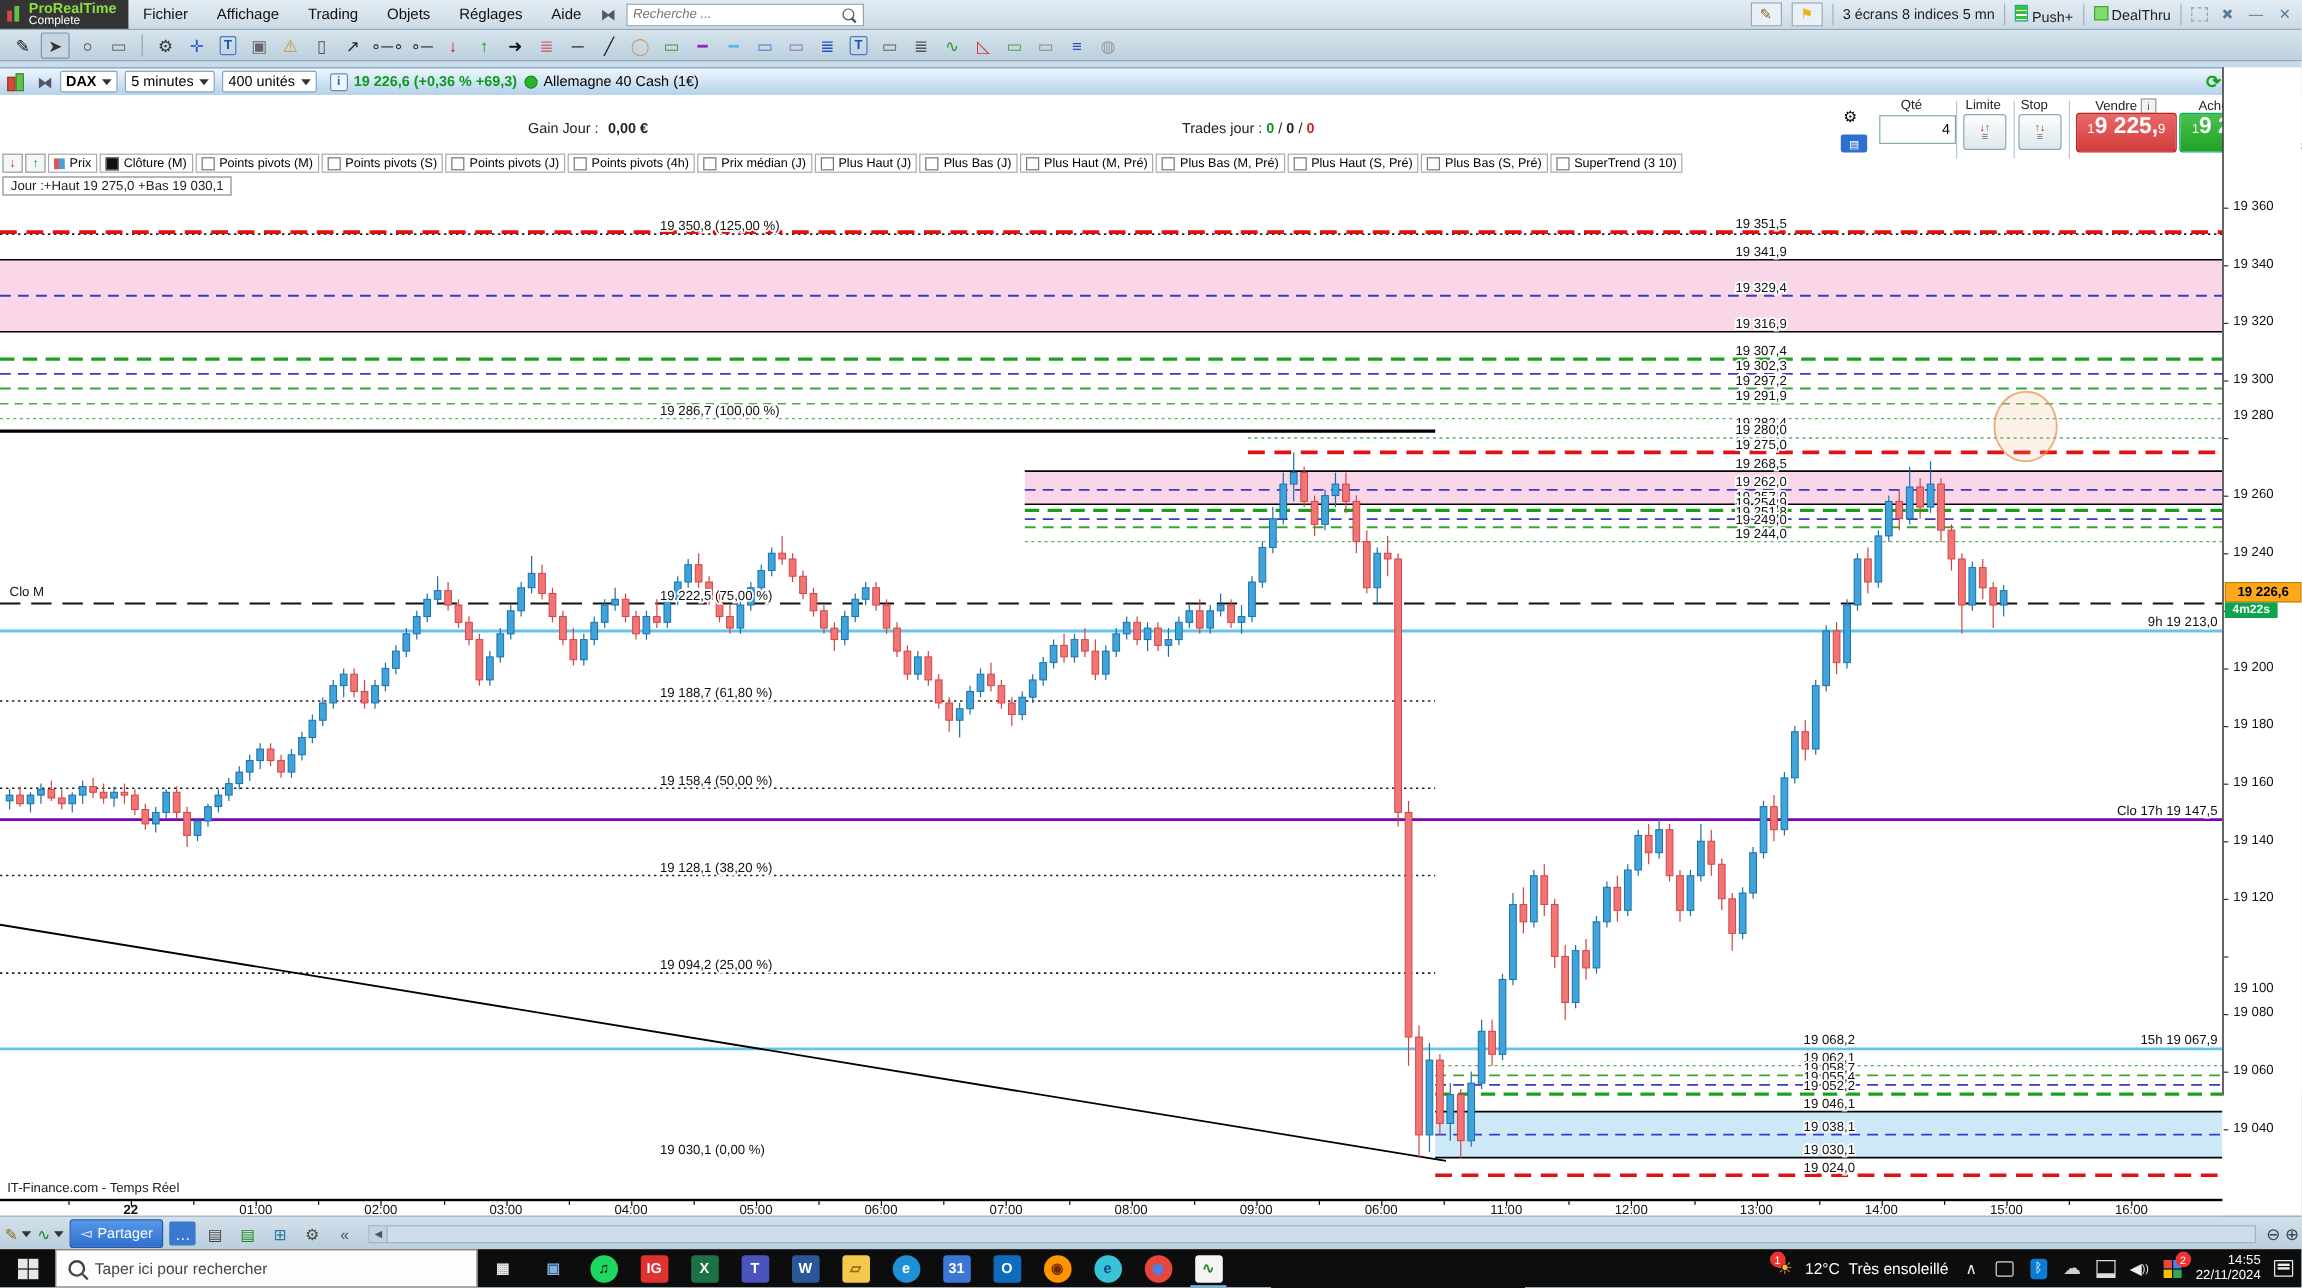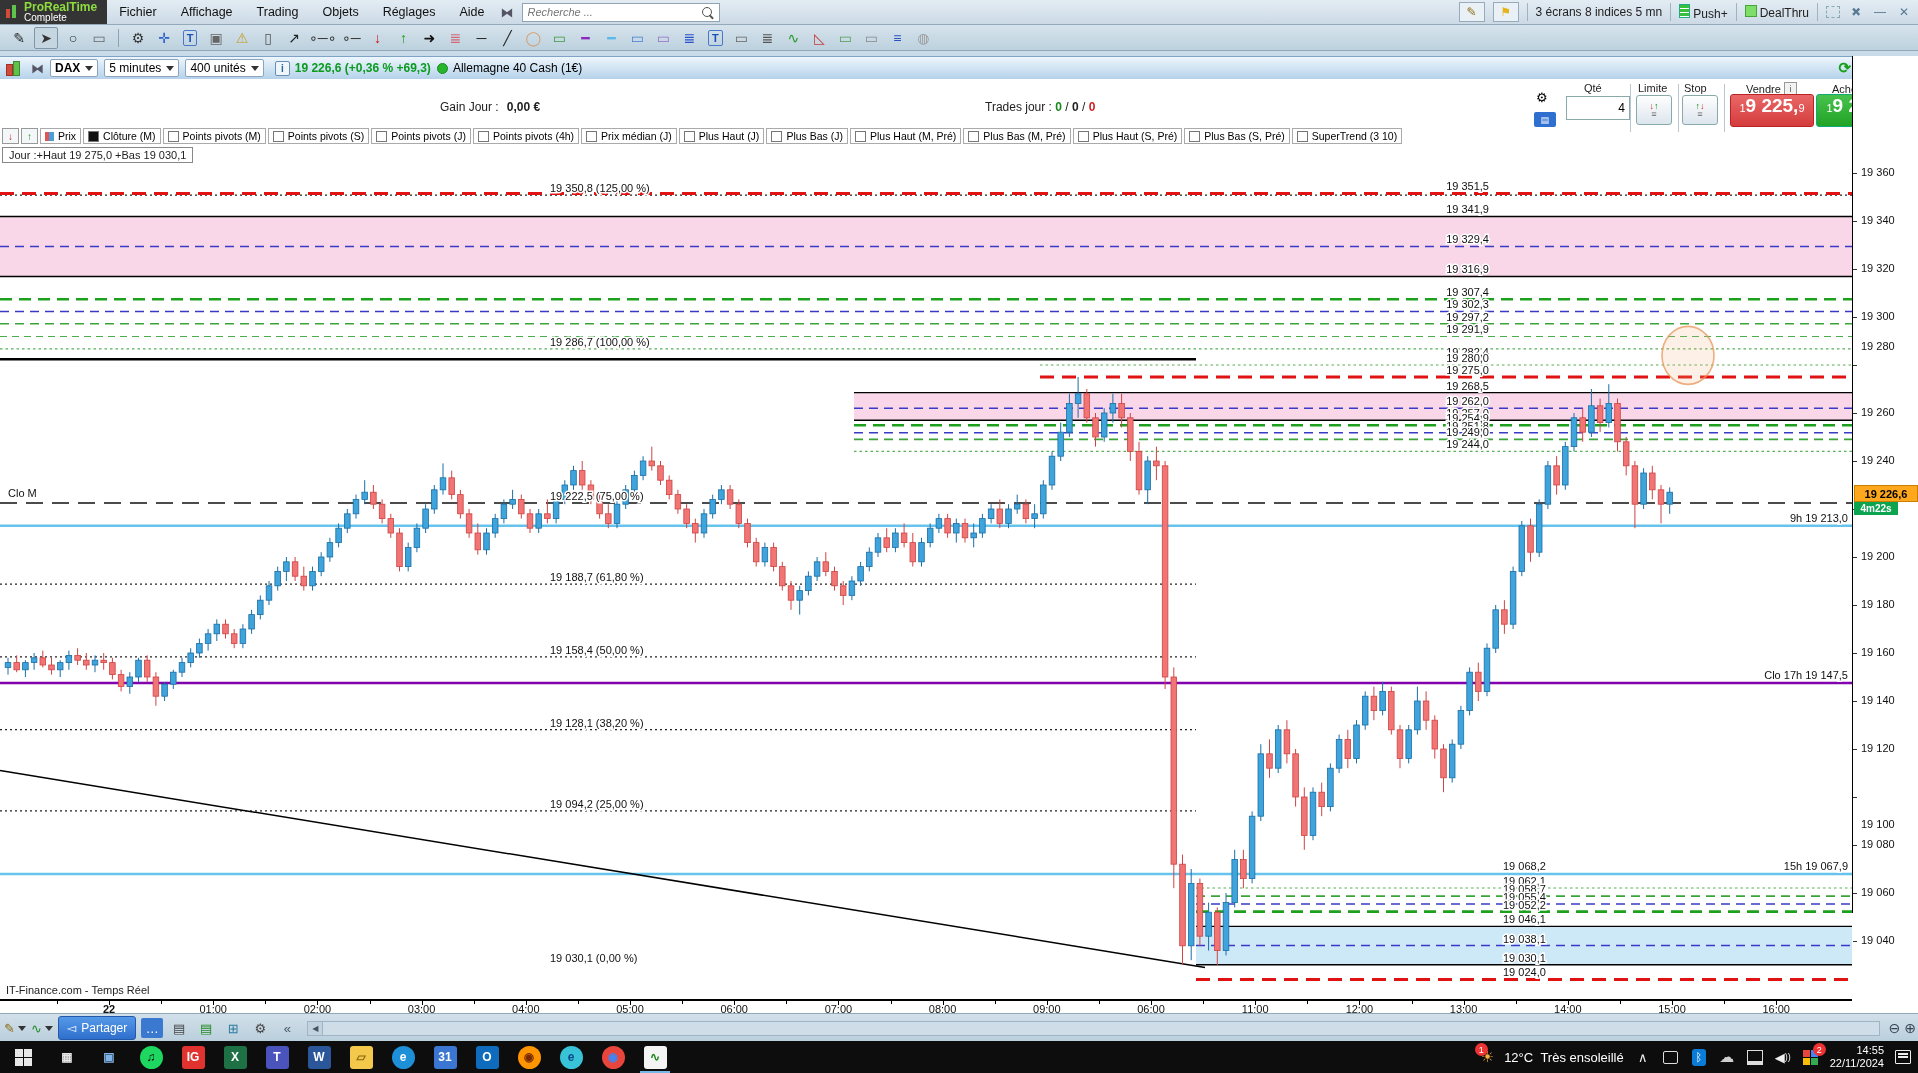--- a/index.html
+++ b/index.html
@@ -1015,20 +1015,24 @@
 
   <div id="taskbar">
     <span id="start">
         <span class="winlogo">
           <i></i>
           <i></i>
           <i></i>
           <i></i>
         </span>
       </span>
+    <div id="tb-search">
+      <span class="tb-mag"></span>
+      <span>Taper ici pour rechercher</span>
+    </div>
     <div id="apps">
         <span class="app">
           <span class="ic" style="color: rgb(232, 232, 232);">▦</span>
         </span>
         <span class="app">
           <span class="ic" style="color: rgb(127, 179, 232);">▣</span>
         </span>
         <span class="app">
           <span class="ic" style="color: rgb(0, 0, 0); background: rgb(30, 215, 96); border-radius: 50%;">♫</span>
         </span>

